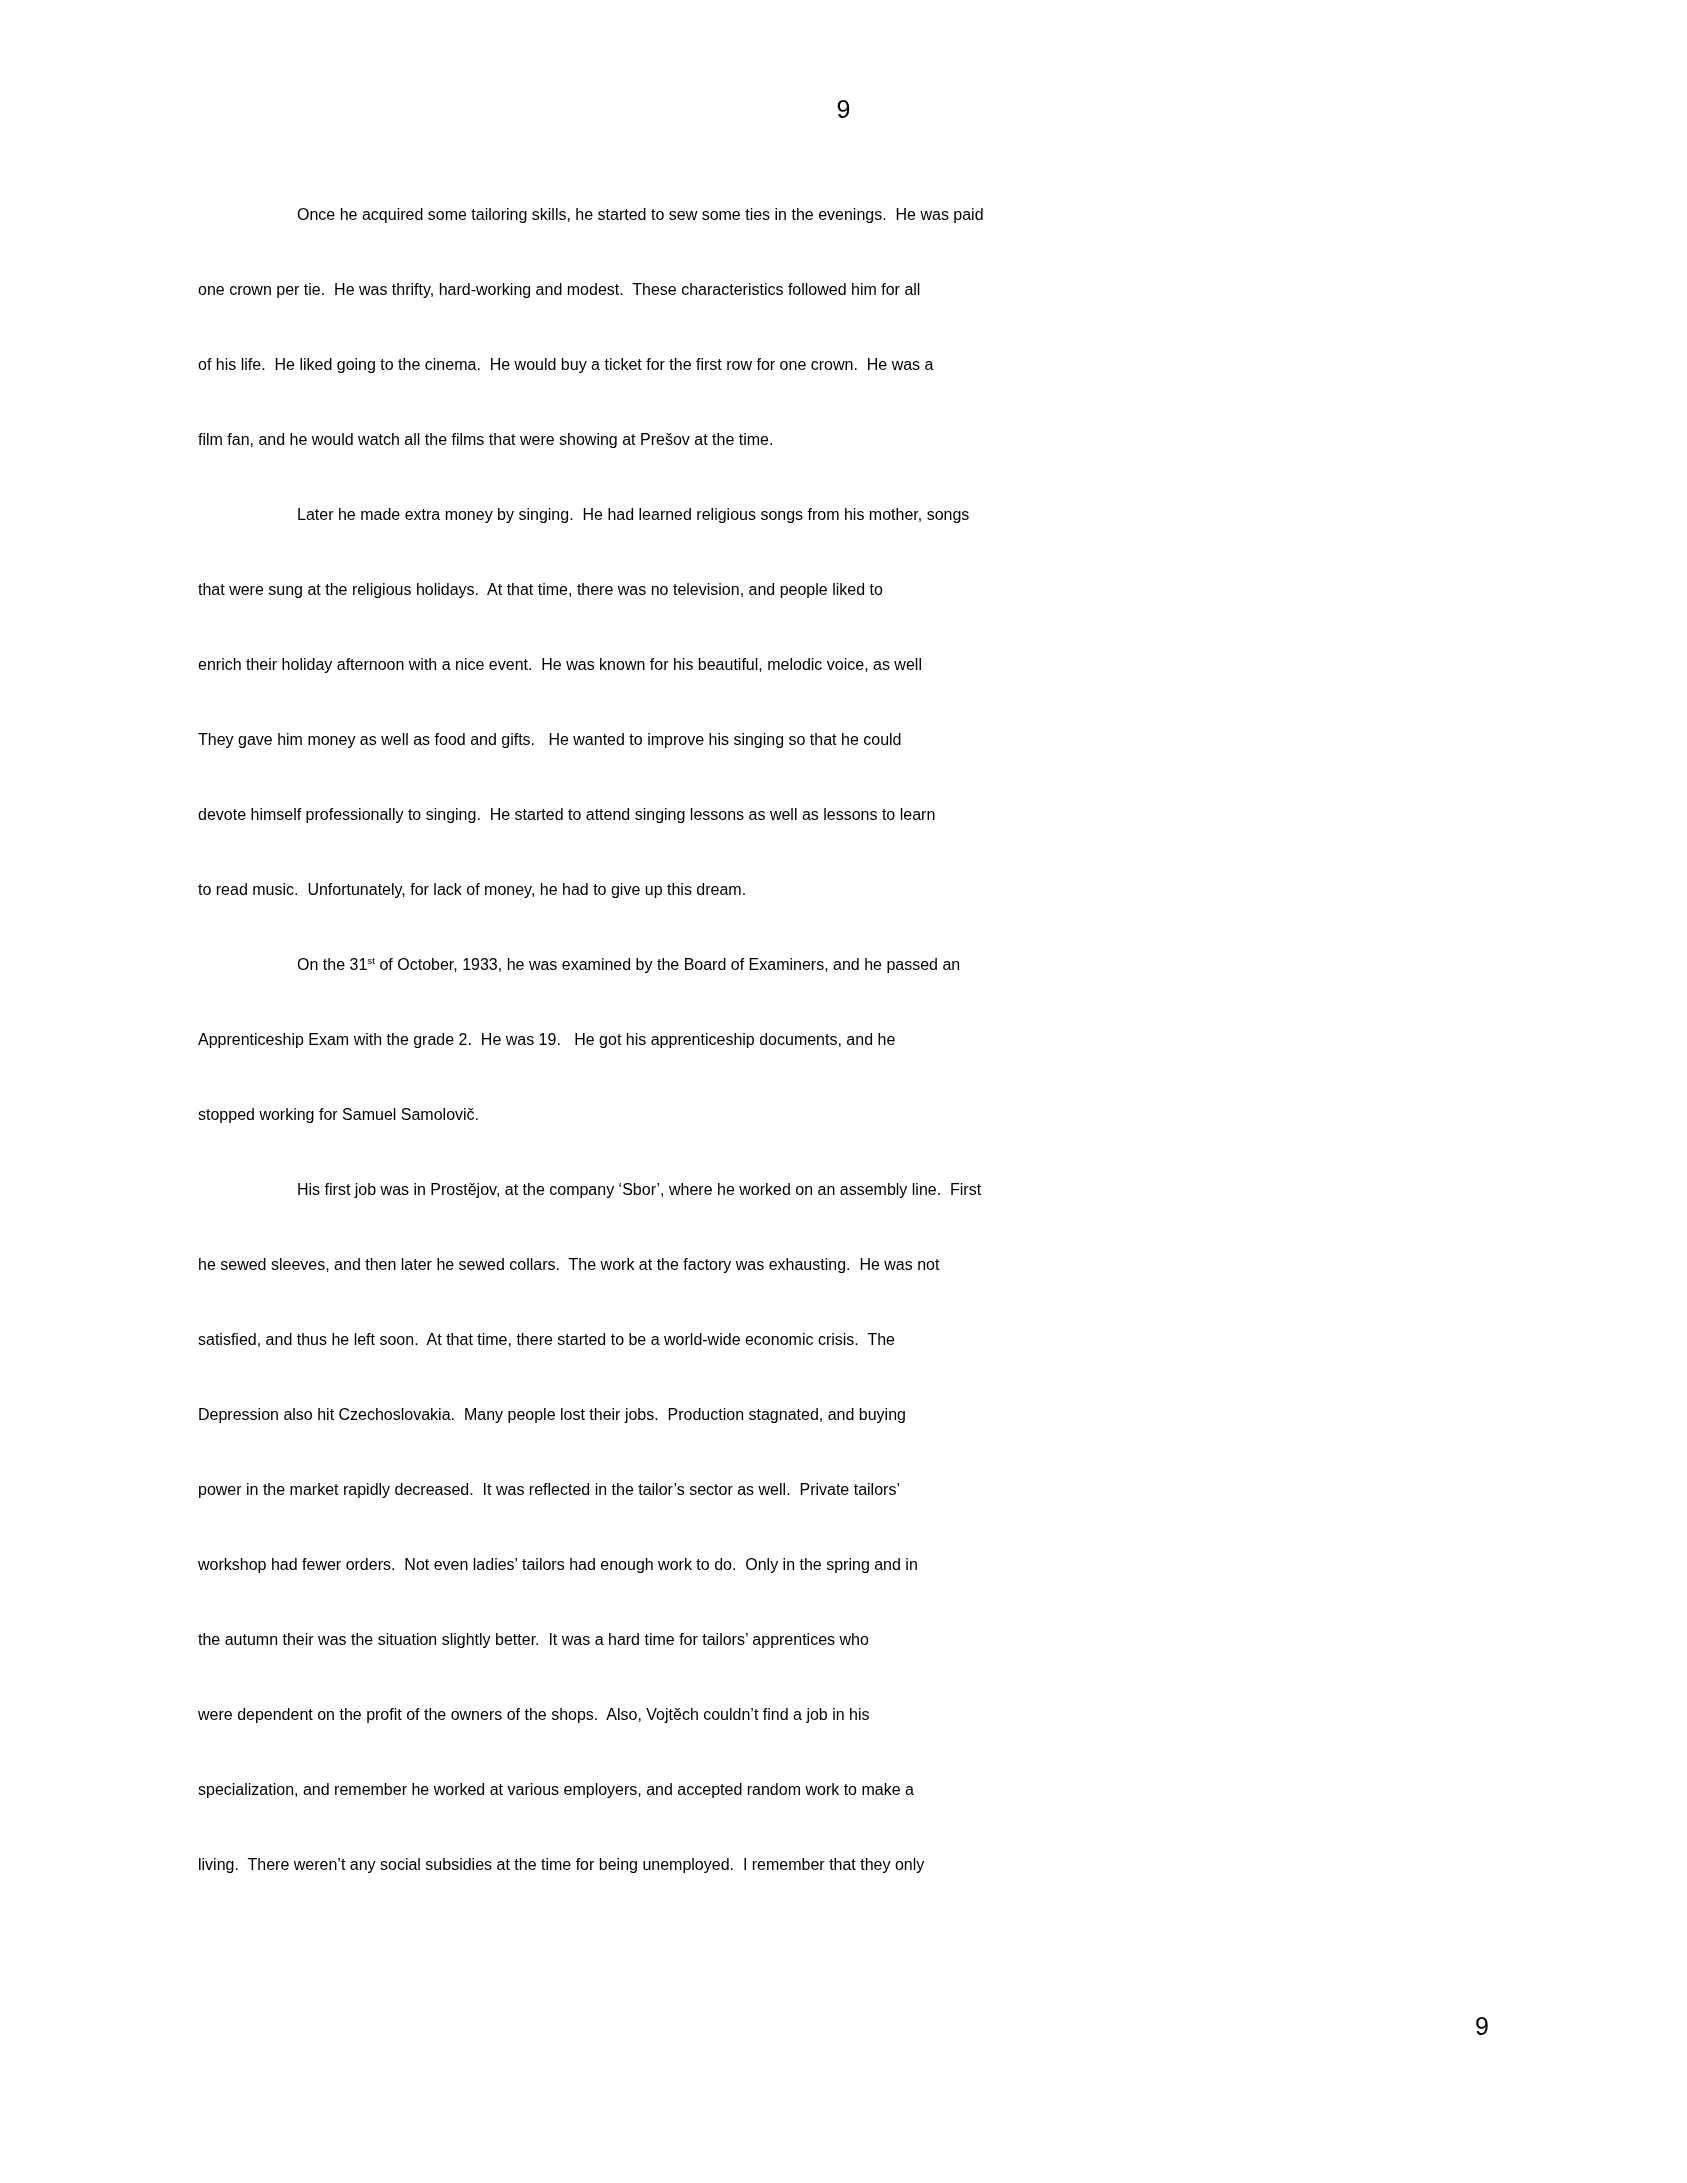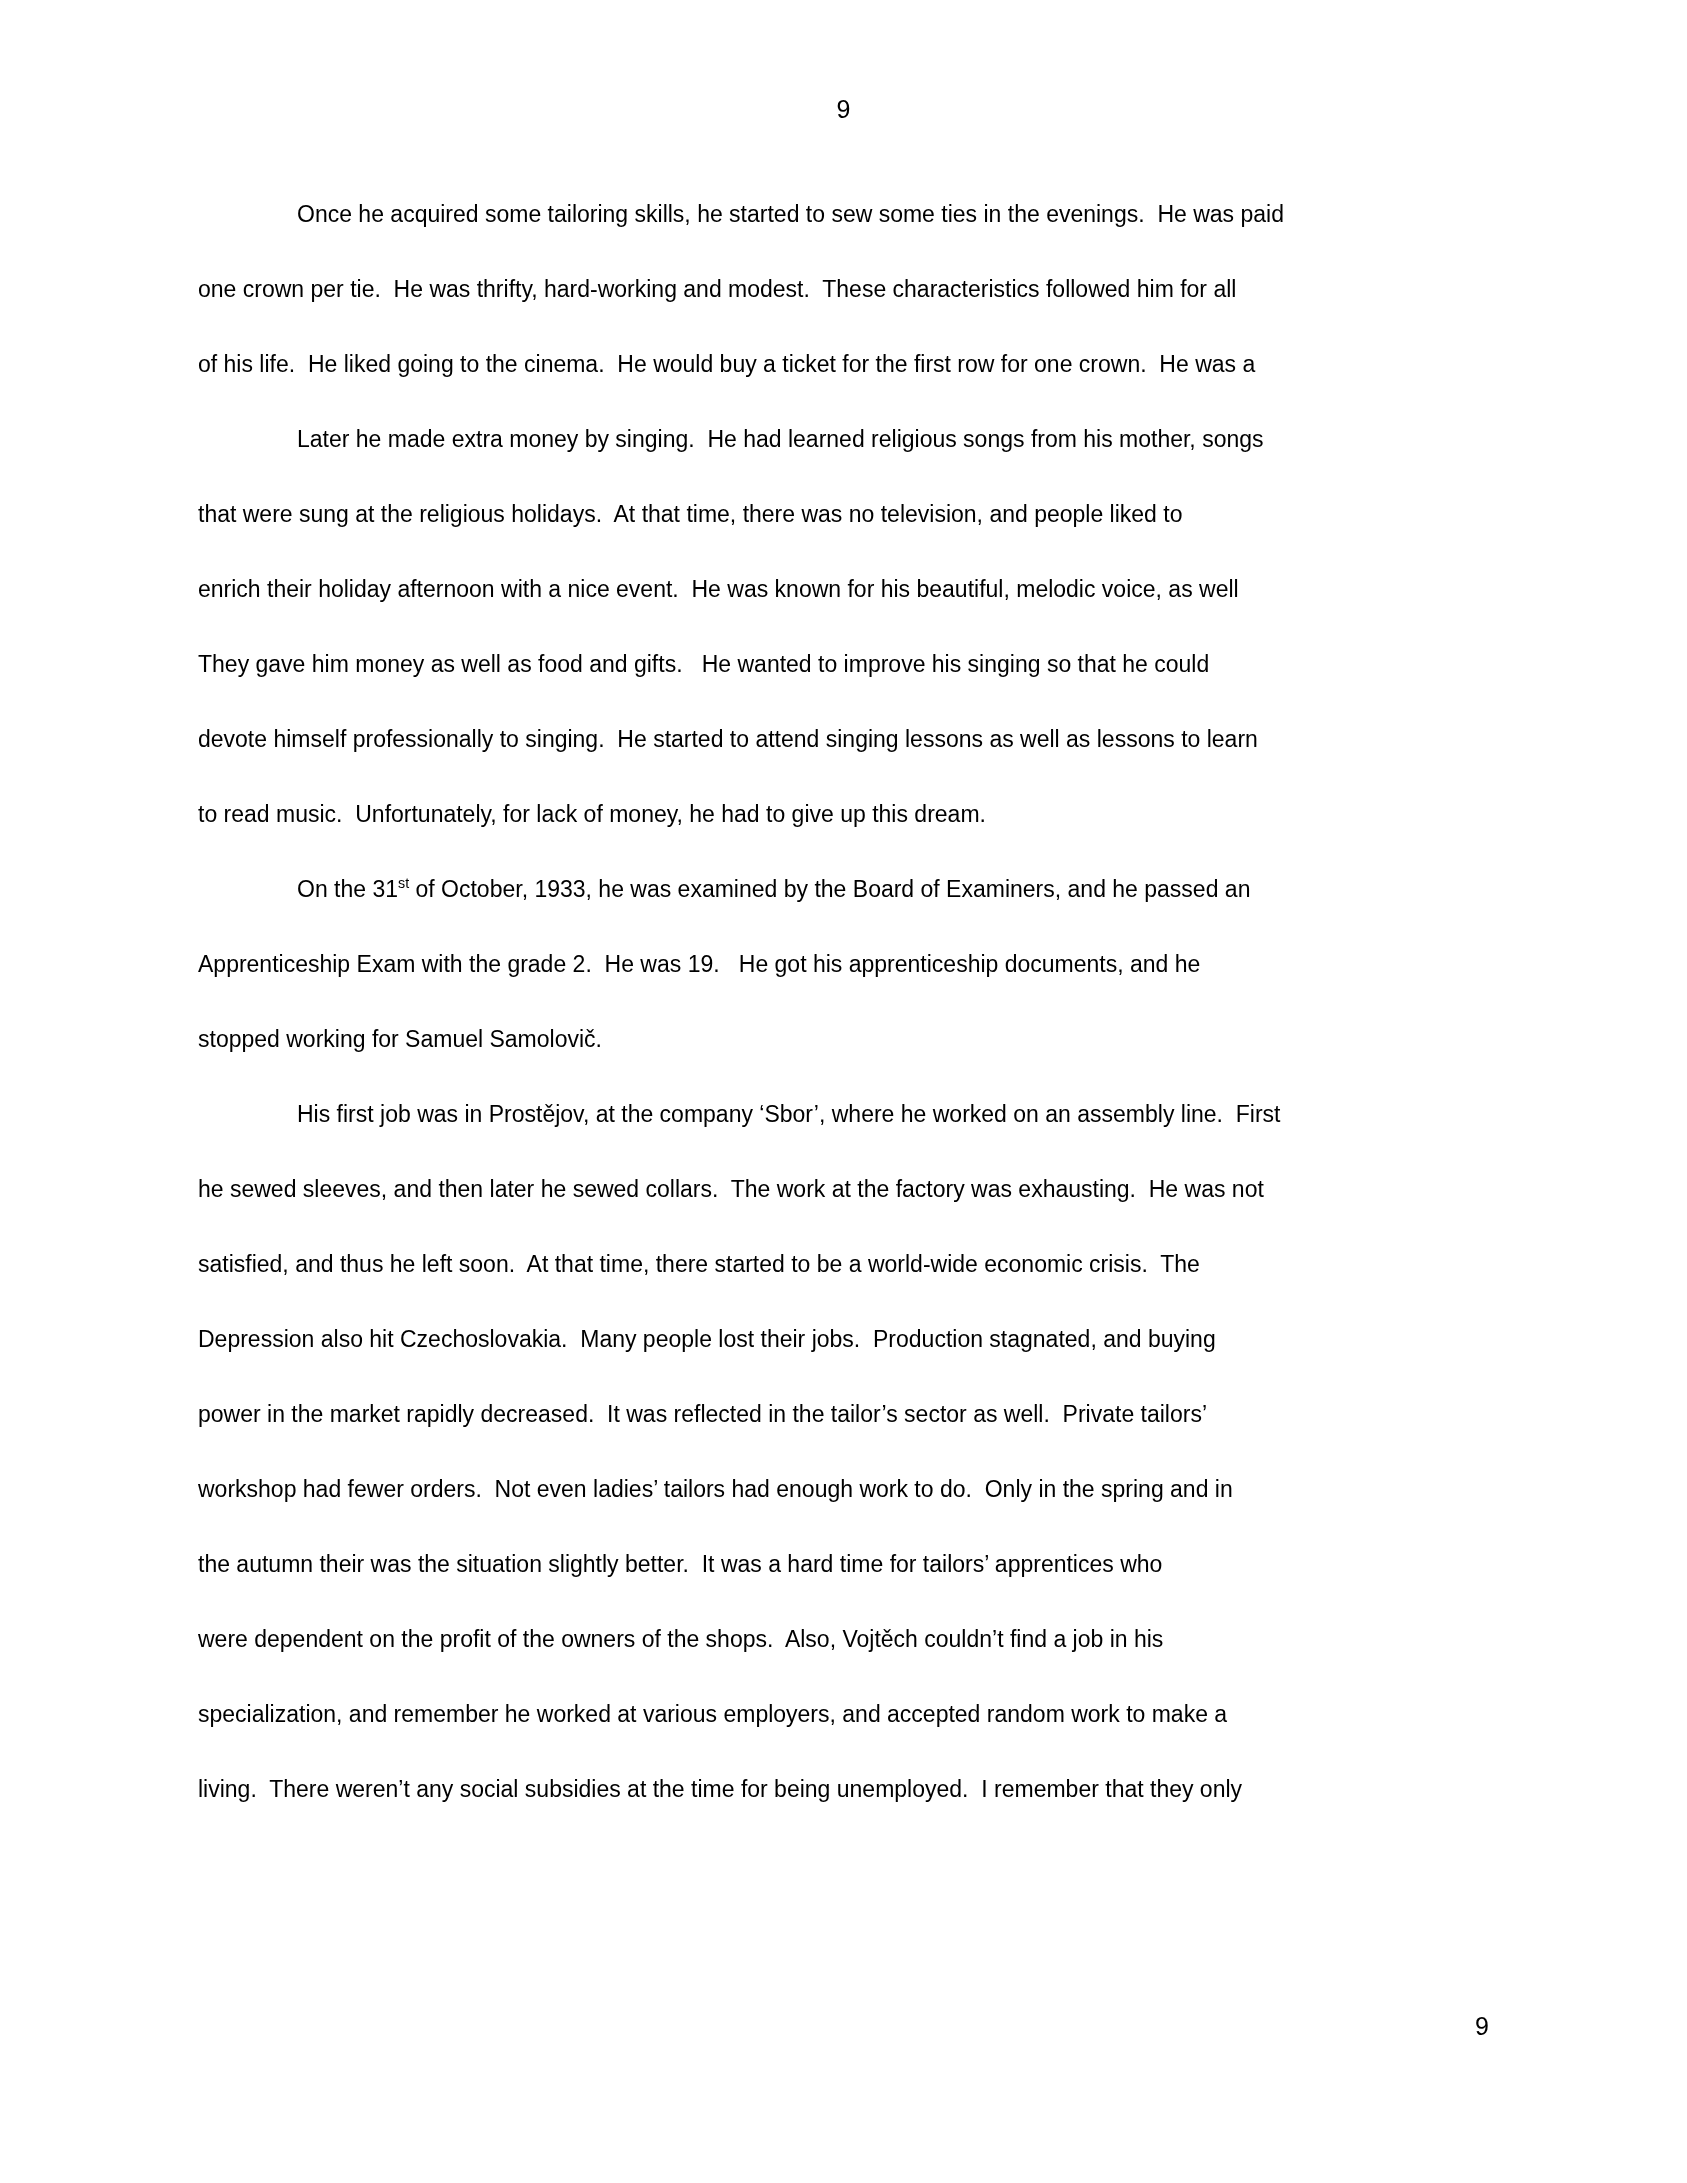--- a/index.html
+++ b/index.html
@@ -19,21 +19,21 @@
     width: 1687px;
     text-align: center;
     font-size: 25px;
     line-height: 30px;
   }
   .doc-body {
     position: absolute;
     left: 198px;
     top: 177px;
     width: 1290px;
-    font-size: 23px;
+    font-size: 16px;
   }
   .line {
     height: 75px;
     line-height: 75px;
     white-space: pre;
   }
   .line.indent { padding-left: 99px; }
   sup {
     font-size: 62%;
     vertical-align: super;
@@ -53,20 +53,21 @@
 
 <div class="page">
   <div class="header">
     <span>9</span>
   </div>
 
   <div class="doc-body" id="body-text">
       <div class="line indent">Once he acquired some tailoring skills, he started to sew some ties in the evenings.  He was paid</div>
       <div class="line">one crown per tie.  He was thrifty, hard-working and modest.  These characteristics followed him for all</div>
       <div class="line">of his life.  He liked going to the cinema.  He would buy a ticket for the first row for one crown.  He was a</div>
+      <div class="line">film fan, and he would watch all the films that were showing at Prešov at the time.</div>
       <div class="line indent">Later he made extra money by singing.  He had learned religious songs from his mother, songs</div>
       <div class="line">that were sung at the religious holidays.  At that time, there was no television, and people liked to</div>
       <div class="line">enrich their holiday afternoon with a nice event.  He was known for his beautiful, melodic voice, as well</div>
       <div class="line">They gave him money as well as food and gifts.   He wanted to improve his singing so that he could</div>
       <div class="line">devote himself professionally to singing.  He started to attend singing lessons as well as lessons to learn</div>
       <div class="line">to read music.  Unfortunately, for lack of money, he had to give up this dream.</div>
       <div class="line indent">On the 31<sup>st</sup> of October, 1933, he was examined by the Board of Examiners, and he passed an</div>
       <div class="line">Apprenticeship Exam with the grade 2.  He was 19.   He got his apprenticeship documents, and he</div>
       <div class="line">stopped working for Samuel Samolovič.</div>
       <div class="line indent">His first job was in Prostějov, at the company ‘Sbor’, where he worked on an assembly line.  First</div>

